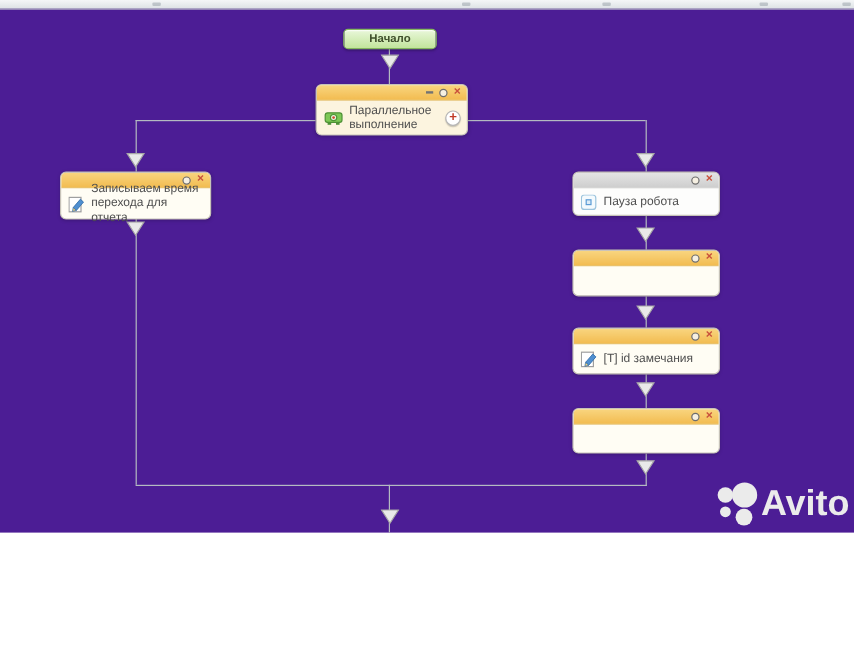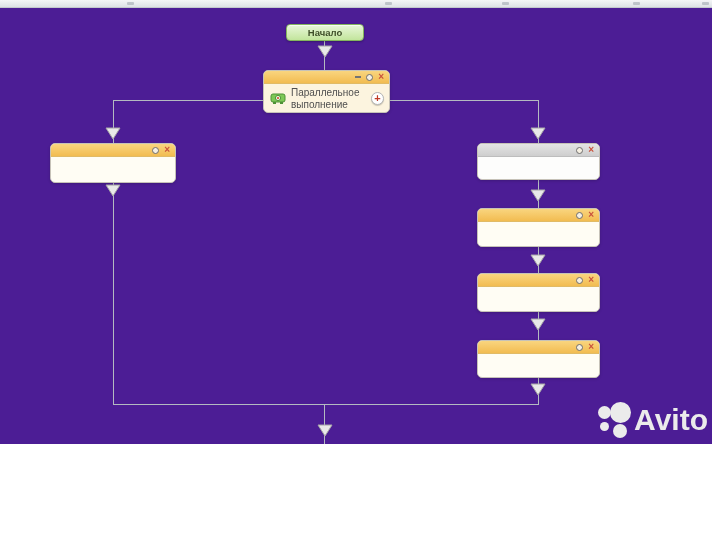--- a/index.html
+++ b/index.html
@@ -122,40 +122,63 @@
       <span class="title" style="width:66px">Параллельное выполнение</span>
       <span class="addbtn">+</span>
     </div>
   </div>
 
   <div class="block" style="left:50px;top:143px;width:126px;height:40px">
     <div class="hdr">
       <span class="gear"></span>
       <span class="closex">×</span>
     </div>
+    <div class="bdy" style="height:26px">
+      <svg class="ic" width="14" height="15">
+        <rect x="0.5" y="1.5" width="10" height="12" fill="#ffffff" stroke="#9f9f9f"></rect>
+        <path d="M4 10 L10 3 L12.6 5.4 L6.6 12.4 Z" fill="#4f8fd0" stroke="#2e6aa8" stroke-width="0.7"></path>
+        <path d="M4 10 L6.6 12.4 L3.4 13.2 Z" fill="#f3d37a" stroke="#2e6aa8" stroke-width="0.6"></path>
+      </svg>
+      <span class="title" style="width:96px">Записываем время перехода для отчета</span>
+    </div>
   </div>
 
   <div class="block gray-head" style="left:477px;top:143px;width:123px;height:37px">
     <div class="hdr">
       <span class="gear"></span>
       <span class="closex">×</span>
     </div>
+    <div class="bdy" style="height:23px">
+      <svg class="ic" width="14" height="14">
+        <rect x="0.5" y="0.5" width="12" height="12" rx="2.5" fill="#f4fafd" stroke="#9cc4dd"></rect>
+        <rect x="4.5" y="4.5" width="4" height="4" fill="#dcebf6" stroke="#5b9bd5"></rect>
+      </svg>
+      <span class="title">Пауза робота</span>
+    </div>
   </div>
 
   <div class="block" style="left:477px;top:208px;width:123px;height:39px">
     <div class="hdr">
       <span class="gear"></span>
       <span class="closex">×</span>
     </div>
   </div>
 
   <div class="block" style="left:477px;top:273px;width:123px;height:39px">
     <div class="hdr">
       <span class="gear"></span>
       <span class="closex">×</span>
+    </div>
+    <div class="bdy" style="height:25px">
+      <svg class="ic" width="14" height="15">
+        <rect x="0.5" y="1.5" width="10" height="12" fill="#ffffff" stroke="#9f9f9f"></rect>
+        <path d="M4 10 L10 3 L12.6 5.4 L6.6 12.4 Z" fill="#4f8fd0" stroke="#2e6aa8" stroke-width="0.7"></path>
+        <path d="M4 10 L6.6 12.4 L3.4 13.2 Z" fill="#f3d37a" stroke="#2e6aa8" stroke-width="0.6"></path>
+      </svg>
+      <span class="title">[T] id замечания</span>
     </div>
   </div>
 
   <div class="block" style="left:477px;top:340px;width:123px;height:38px">
     <div class="hdr">
       <span class="gear"></span>
       <span class="closex">×</span>
     </div>
   </div>
 

